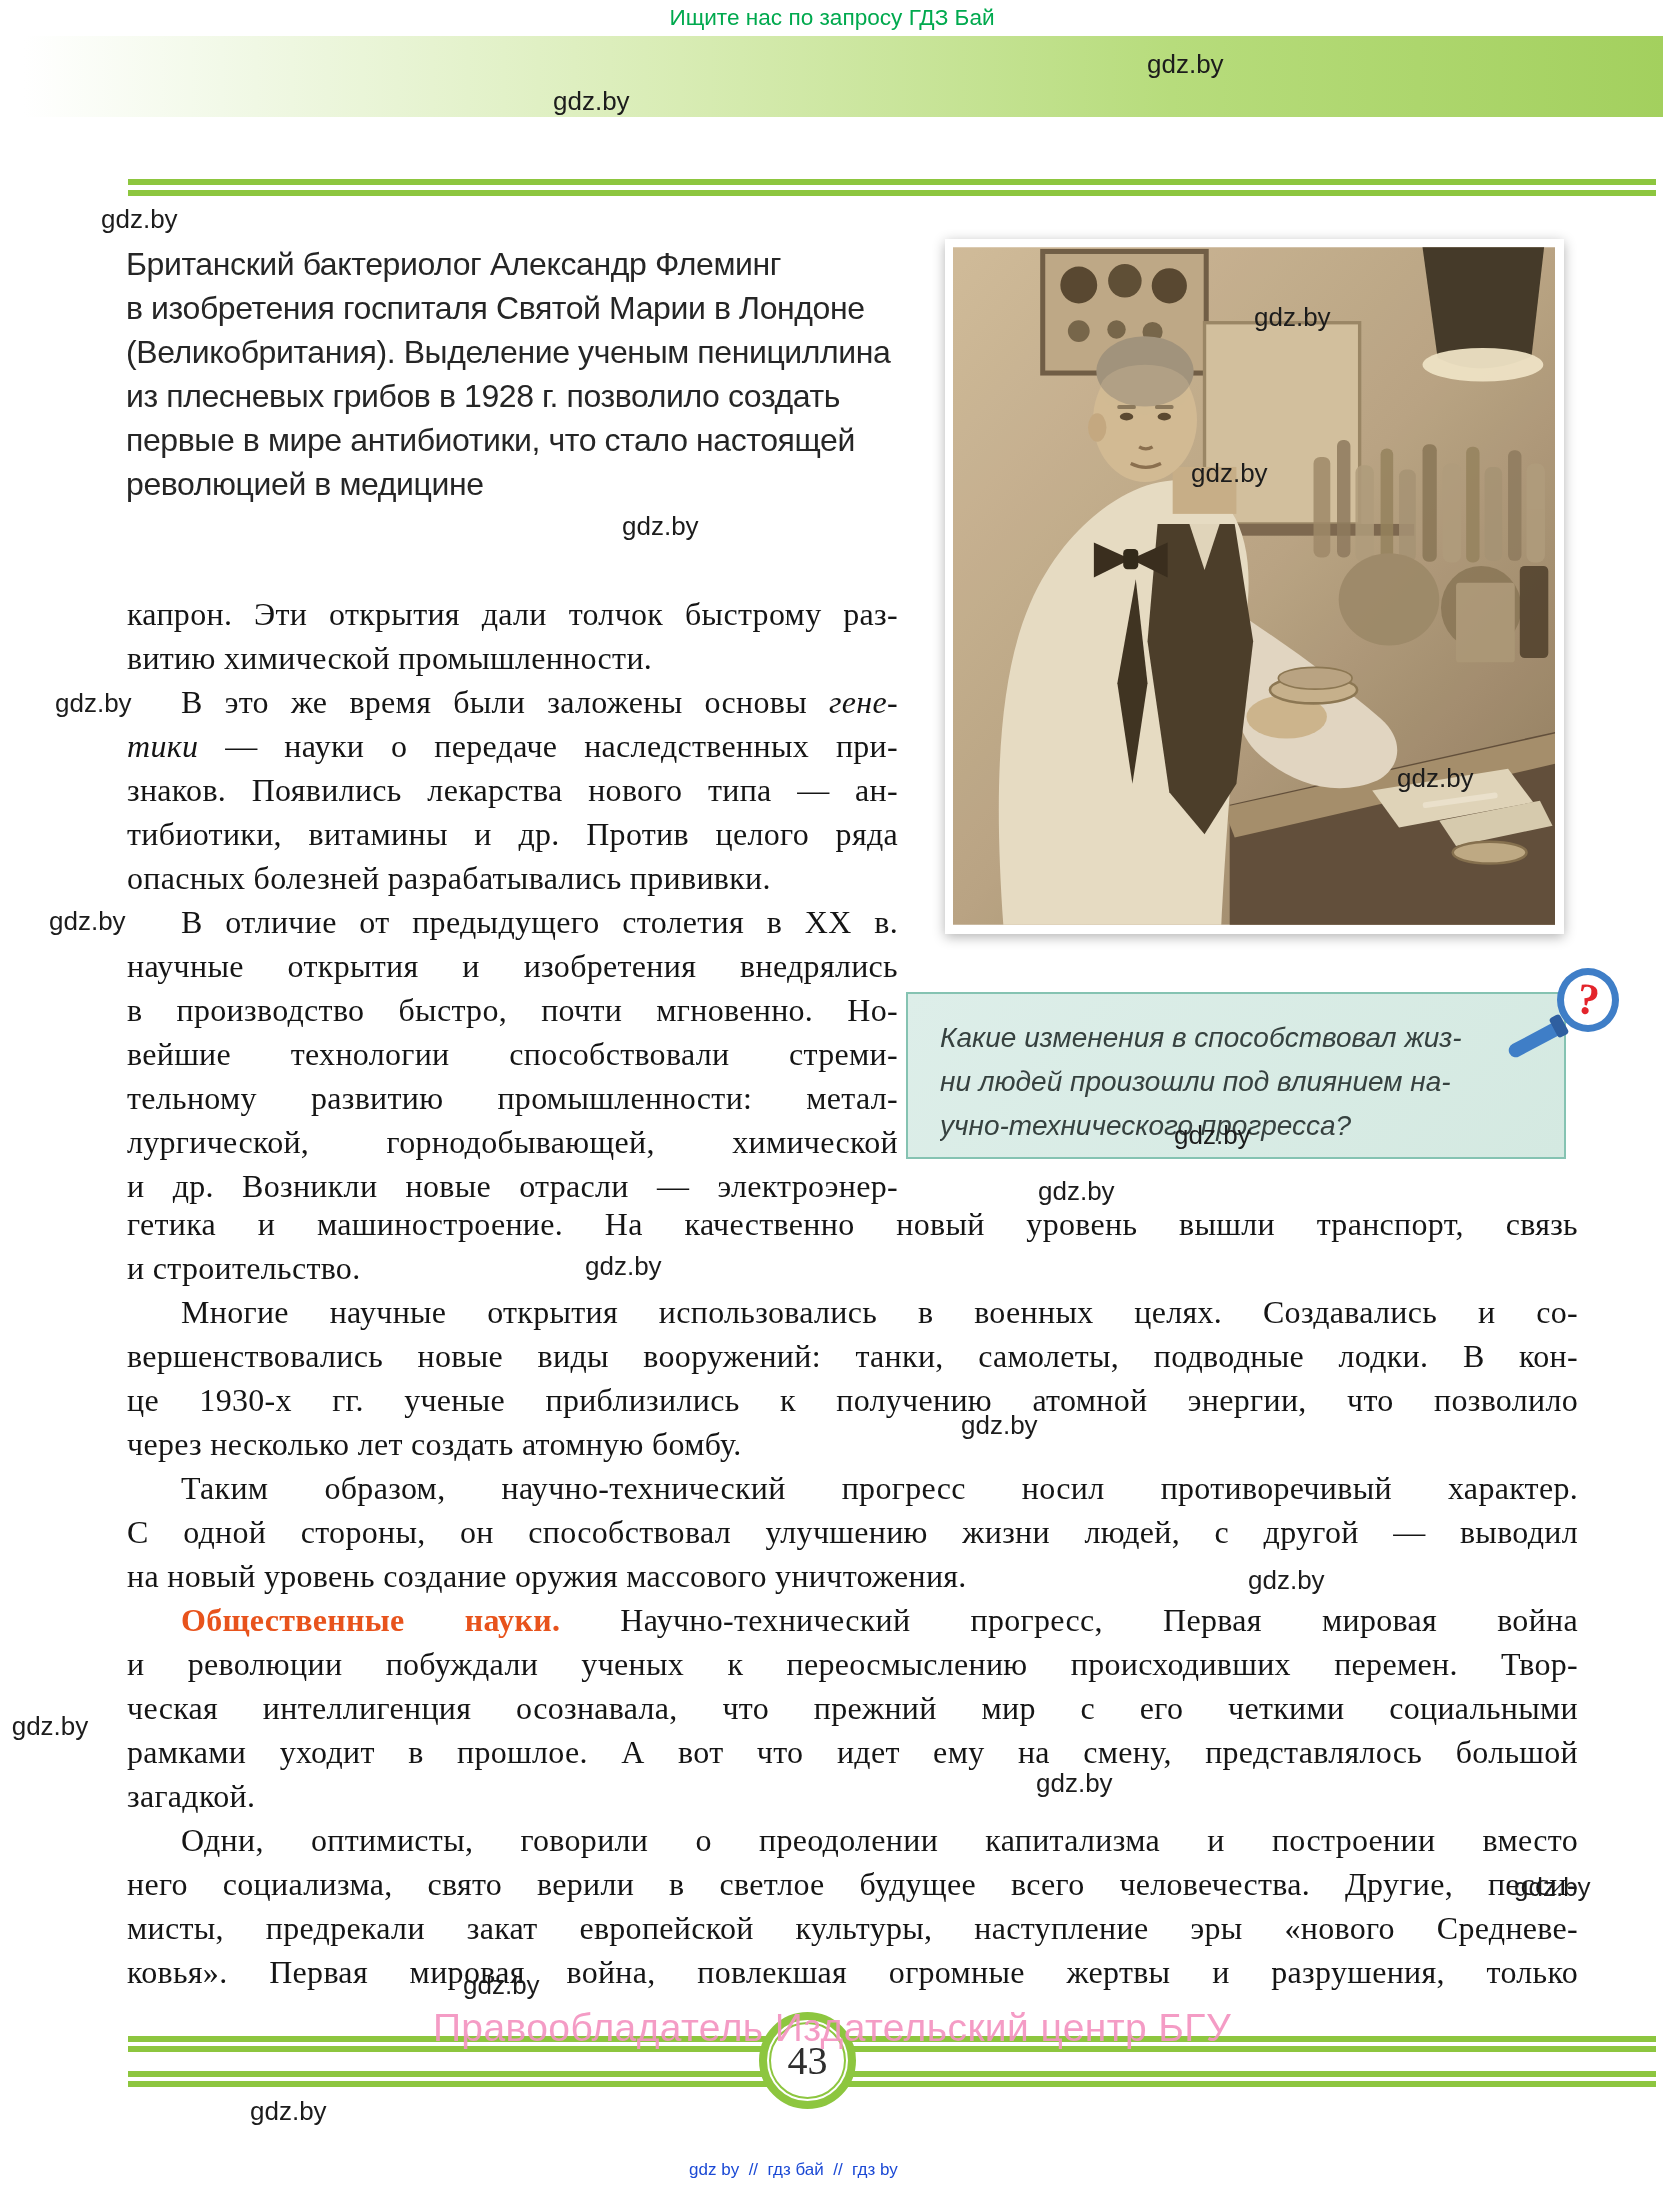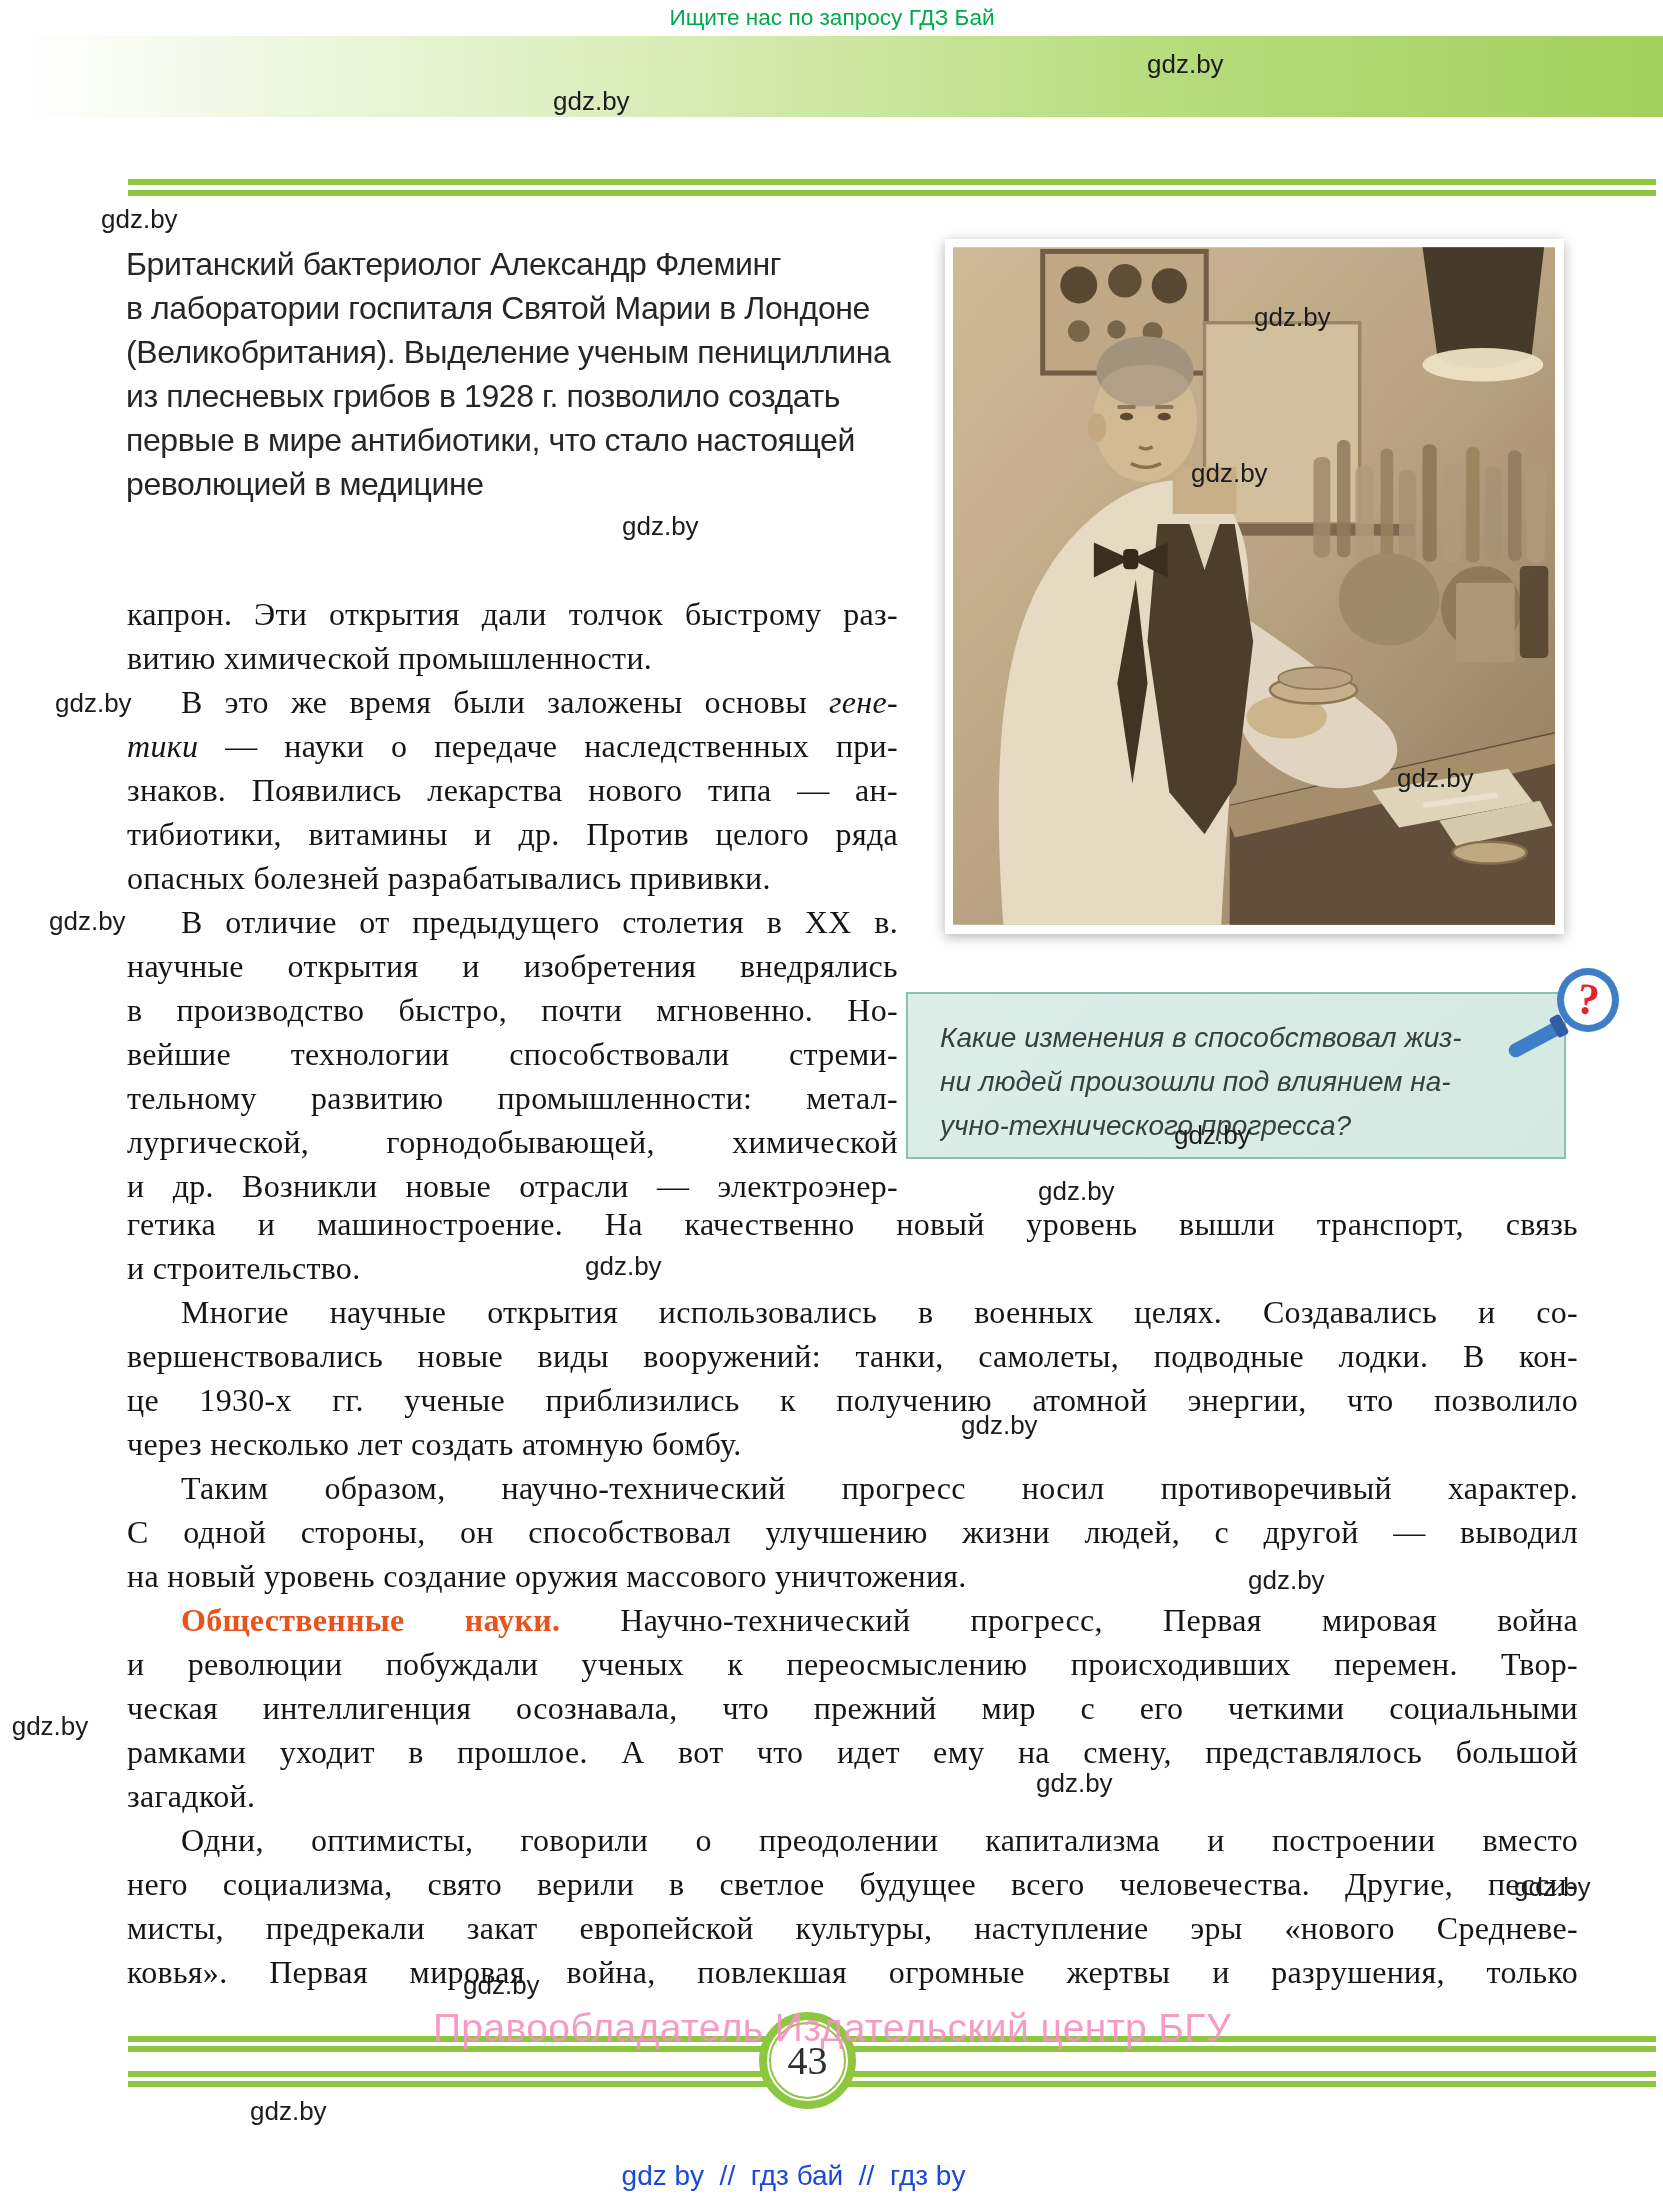--- a/index.html
+++ b/index.html
@@ -56,38 +56,38 @@
   
   .badge{position:absolute;left:759px;top:2012px;width:97px;height:97px;box-sizing:border-box;
          background:#ffffff;border:8.4px solid #8dc63f;border-radius:50%;z-index:4;
          display:flex;align-items:center;justify-content:center;}
   .badge-inner{position:absolute;left:1.7px;top:1.7px;width:77px;height:77px;box-sizing:border-box;
                border:2.5px solid #8dc63f;border-radius:50%;}
   .badge span{font-family:"Liberation Serif",serif;font-size:40px;color:#2e2e2e;z-index:2;}
   .copyright{position:absolute;left:0;top:2006px;width:1664px;text-align:center;z-index:5;
              font-size:39px;letter-spacing:0.4px;color:#f494c1;opacity:0.92;}
   .footer-links{position:absolute;left:0;top:2160px;width:1587px;text-align:center;
-                font-size:28px;color:#1b49d5;white-space:pre;}
+                font-size:17px;color:#1b49d5;white-space:pre;}
 
   
   .wm{position:absolute;font-size:26px;color:#1c1c1c;z-index:6;}
 </style>
 </head>
 <body>
 
 <div id="page">
 
   <div class="top-banner">Ищите нас по запросу ГДЗ Бай</div>
   <div class="green-bar"></div>
   <div class="rule r1"></div>
   <div class="rule r2"></div>
 
   <div class="caption" id="caption">
       <div class="tline lastline"><span>Британский бактериолог Александр Флеминг</span></div>
-      <div class="tline lastline"><span>в лаборатории госпиталя Святой Марии в Лондоне</span></div>
+      <div class="tline lastline"><span>в изобретения госпиталя Святой Марии в Лондоне</span></div>
       <div class="tline lastline"><span>(Великобритания). Выделение ученым пенициллина</span></div>
       <div class="tline lastline"><span>из плесневых грибов в 1928 г. позволило создать</span></div>
       <div class="tline lastline"><span>первые в мире антибиотики, что стало настоящей</span></div>
       <div class="tline lastline"><span>революцией в медицине</span></div>
     </div>
 
   <div class="photo">
     <svg width="602" height="678" viewBox="0 0 718 808">
       <defs>
         <linearGradient id="bg" x1="0" y1="0" x2="1" y2="1">

